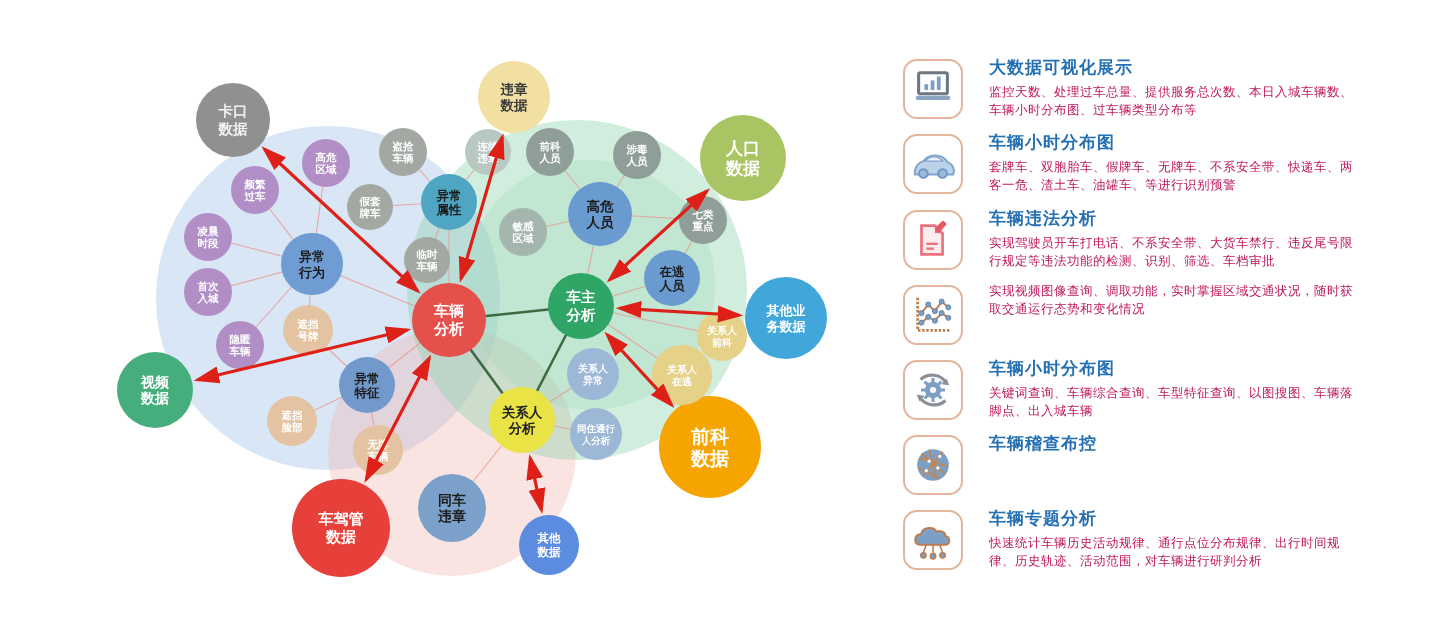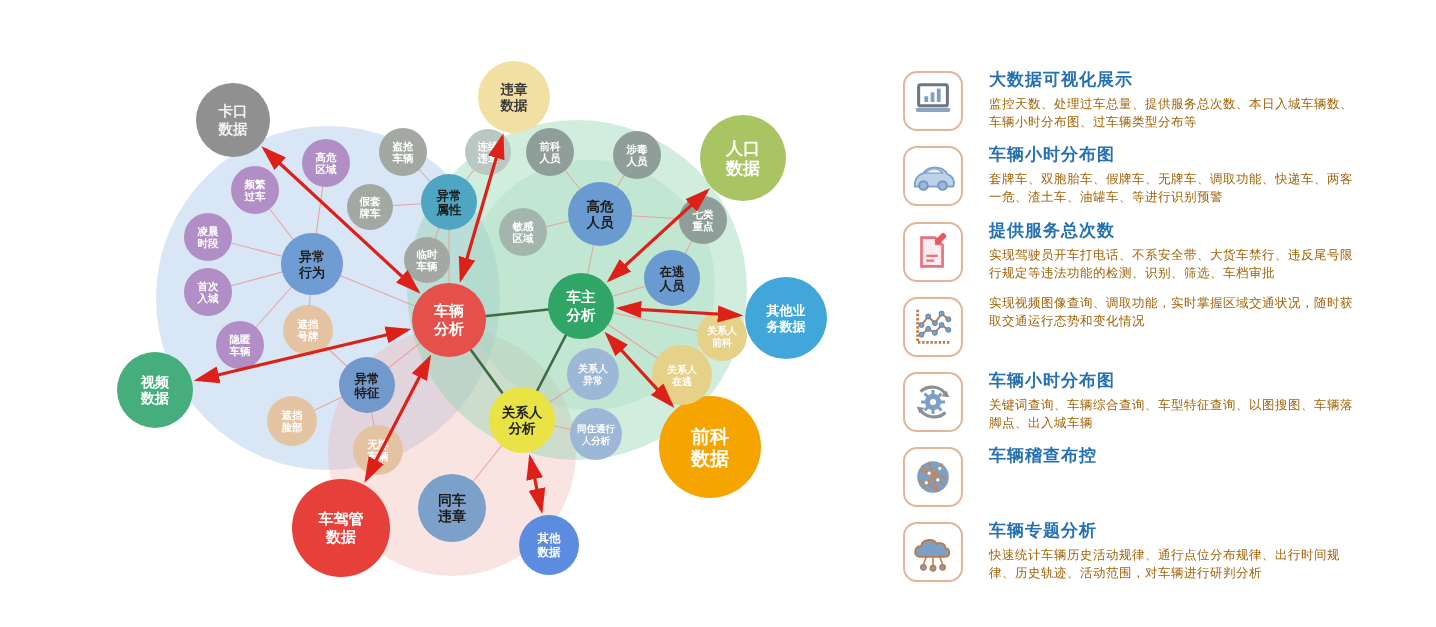--- a/index.html
+++ b/index.html
@@ -1,26 +1,26 @@
 <!DOCTYPE html>
 <html><head>
 <meta charset="utf-8">
 <style>
   html,body{margin:0;padding:0;background:#ffffff;}
   body{font-family:"DejaVu Sans","Liberation Sans",sans-serif;}
   .stage{position:relative;width:1436px;height:627px;background:#ffffff;overflow:hidden;}
   #diagram-svg{position:absolute;left:0;top:0;}
-  .panel{position:absolute;left:903px;top:68px;width:480px;}
+  .panel{position:absolute;left:903px;top:56px;width:480px;}
   .feature-item{display:flex;align-items:flex-start;margin-bottom:12px;}
   .feature-icon-box{width:56px;height:56px;flex:0 0 56px;border:2px solid #e3b69c;border-radius:14px;
       background:#fff;display:flex;align-items:center;justify-content:center;margin-top:3px;}
   .feature-icon-box svg{width:46px;height:46px;display:block;}
   .feature-text{margin-left:26px;width:372px;}
   .feature-title{font-size:17px;font-weight:bold;color:#2470b3;margin-bottom:4px;letter-spacing:1px;}
-  .feature-desc{font-size:12.5px;line-height:1.45;color:#a16207;letter-spacing:0.5px;}
+  .feature-desc{font-size:12.5px;line-height:1.45;color:#be185d;letter-spacing:0.5px;}
   svg text{font-family:"DejaVu Sans","Liberation Sans",sans-serif;font-weight:bold;}
 </style>
 </head>
 <body>
 
 <div class="stage">
   <svg id="diagram-svg" width="900" height="627" viewBox="0 0 900 627">
     <defs>
       <marker id="arrowhead" orient="auto-start-reverse" markerWidth="8" markerHeight="8" refX="7.5" refY="3" viewBox="0 0 9 6">
         <path d="M0,0 L9,3 L0,6 Z" fill="#dd2018"></path>
@@ -247,35 +247,35 @@
         <div class="feature-icon-box">
           <svg viewBox="0 0 48 48">
             <path d="M5 31 q2 -8 9 -10 q4 -6 12 -6 q9 0 13 7 q6 2 7 9 l-1 4 h-40 z" fill="#bcd2e8" stroke="#7fa3cc" stroke-width="2"></path>
             <path d="M16 21 q4 -4.5 9 -4.5 q6 0 9 4.5 z" fill="#eaf2f9" stroke="#7fa3cc" stroke-width="1.4"></path>
             <circle cx="14" cy="34" r="4.5" fill="#9db9d8" stroke="#6f96c4" stroke-width="2"></circle>
             <circle cx="34" cy="34" r="4.5" fill="#9db9d8" stroke="#6f96c4" stroke-width="2"></circle>
           </svg>
         </div>
         <div class="feature-text">
           <div class="feature-title">车辆小时分布图</div>
-          <div class="feature-desc">套牌车、双胞胎车、假牌车、无牌车、调取功能、快递车、两客一危、渣土车、油罐车、等进行识别预警</div>
+          <div class="feature-desc">套牌车、双胞胎车、假牌车、无牌车、不系安全带、快递车、两客一危、渣土车、油罐车、等进行识别预警</div>
         </div>
       </div>
       <div class="feature-item">
         <div class="feature-icon-box">
           <svg viewBox="0 0 48 48">
             <path d="M12 9 h14 l8 8 v22 h-22 z" fill="#fdecee" stroke="#e8737d" stroke-width="2.8"></path>
             <path d="M26 9 l8 8 h-8 z" fill="#e8737d"></path>
             <line x1="17" y1="28" x2="29" y2="28" stroke="#e8737d" stroke-width="2.4"></line>
             <line x1="17" y1="33" x2="25" y2="33" stroke="#e8737d" stroke-width="2.4"></line>
             <rect x="29" y="3.5" width="6" height="13" rx="2" transform="rotate(45 32 10)" fill="#e8565f"></rect>
           </svg>
         </div>
         <div class="feature-text">
-          <div class="feature-title">提供服务总次数</div>
+          <div class="feature-title">车辆违法分析</div>
           <div class="feature-desc">实现驾驶员开车打电话、不系安全带、大货车禁行、违反尾号限行规定等违法功能的检测、识别、筛选、车档审批</div>
         </div>
       </div>
       <div class="feature-item">
         <div class="feature-icon-box">
           <svg viewBox="0 0 48 48">
             <path d="M8 6 v34 h34" fill="none" stroke="#b97d4f" stroke-width="3" stroke-dasharray="2.5 1.8"></path>
             <polyline points="12,22 19,13 26,20 33,10 40,16" fill="none" stroke="#b97d4f" stroke-width="2"></polyline>
             <polyline points="12,32 19,26 26,30 33,22 40,27" fill="none" stroke="#b97d4f" stroke-width="2"></polyline>
             <g fill="#7e9fc5" stroke="#5c80a8" stroke-width="1">

